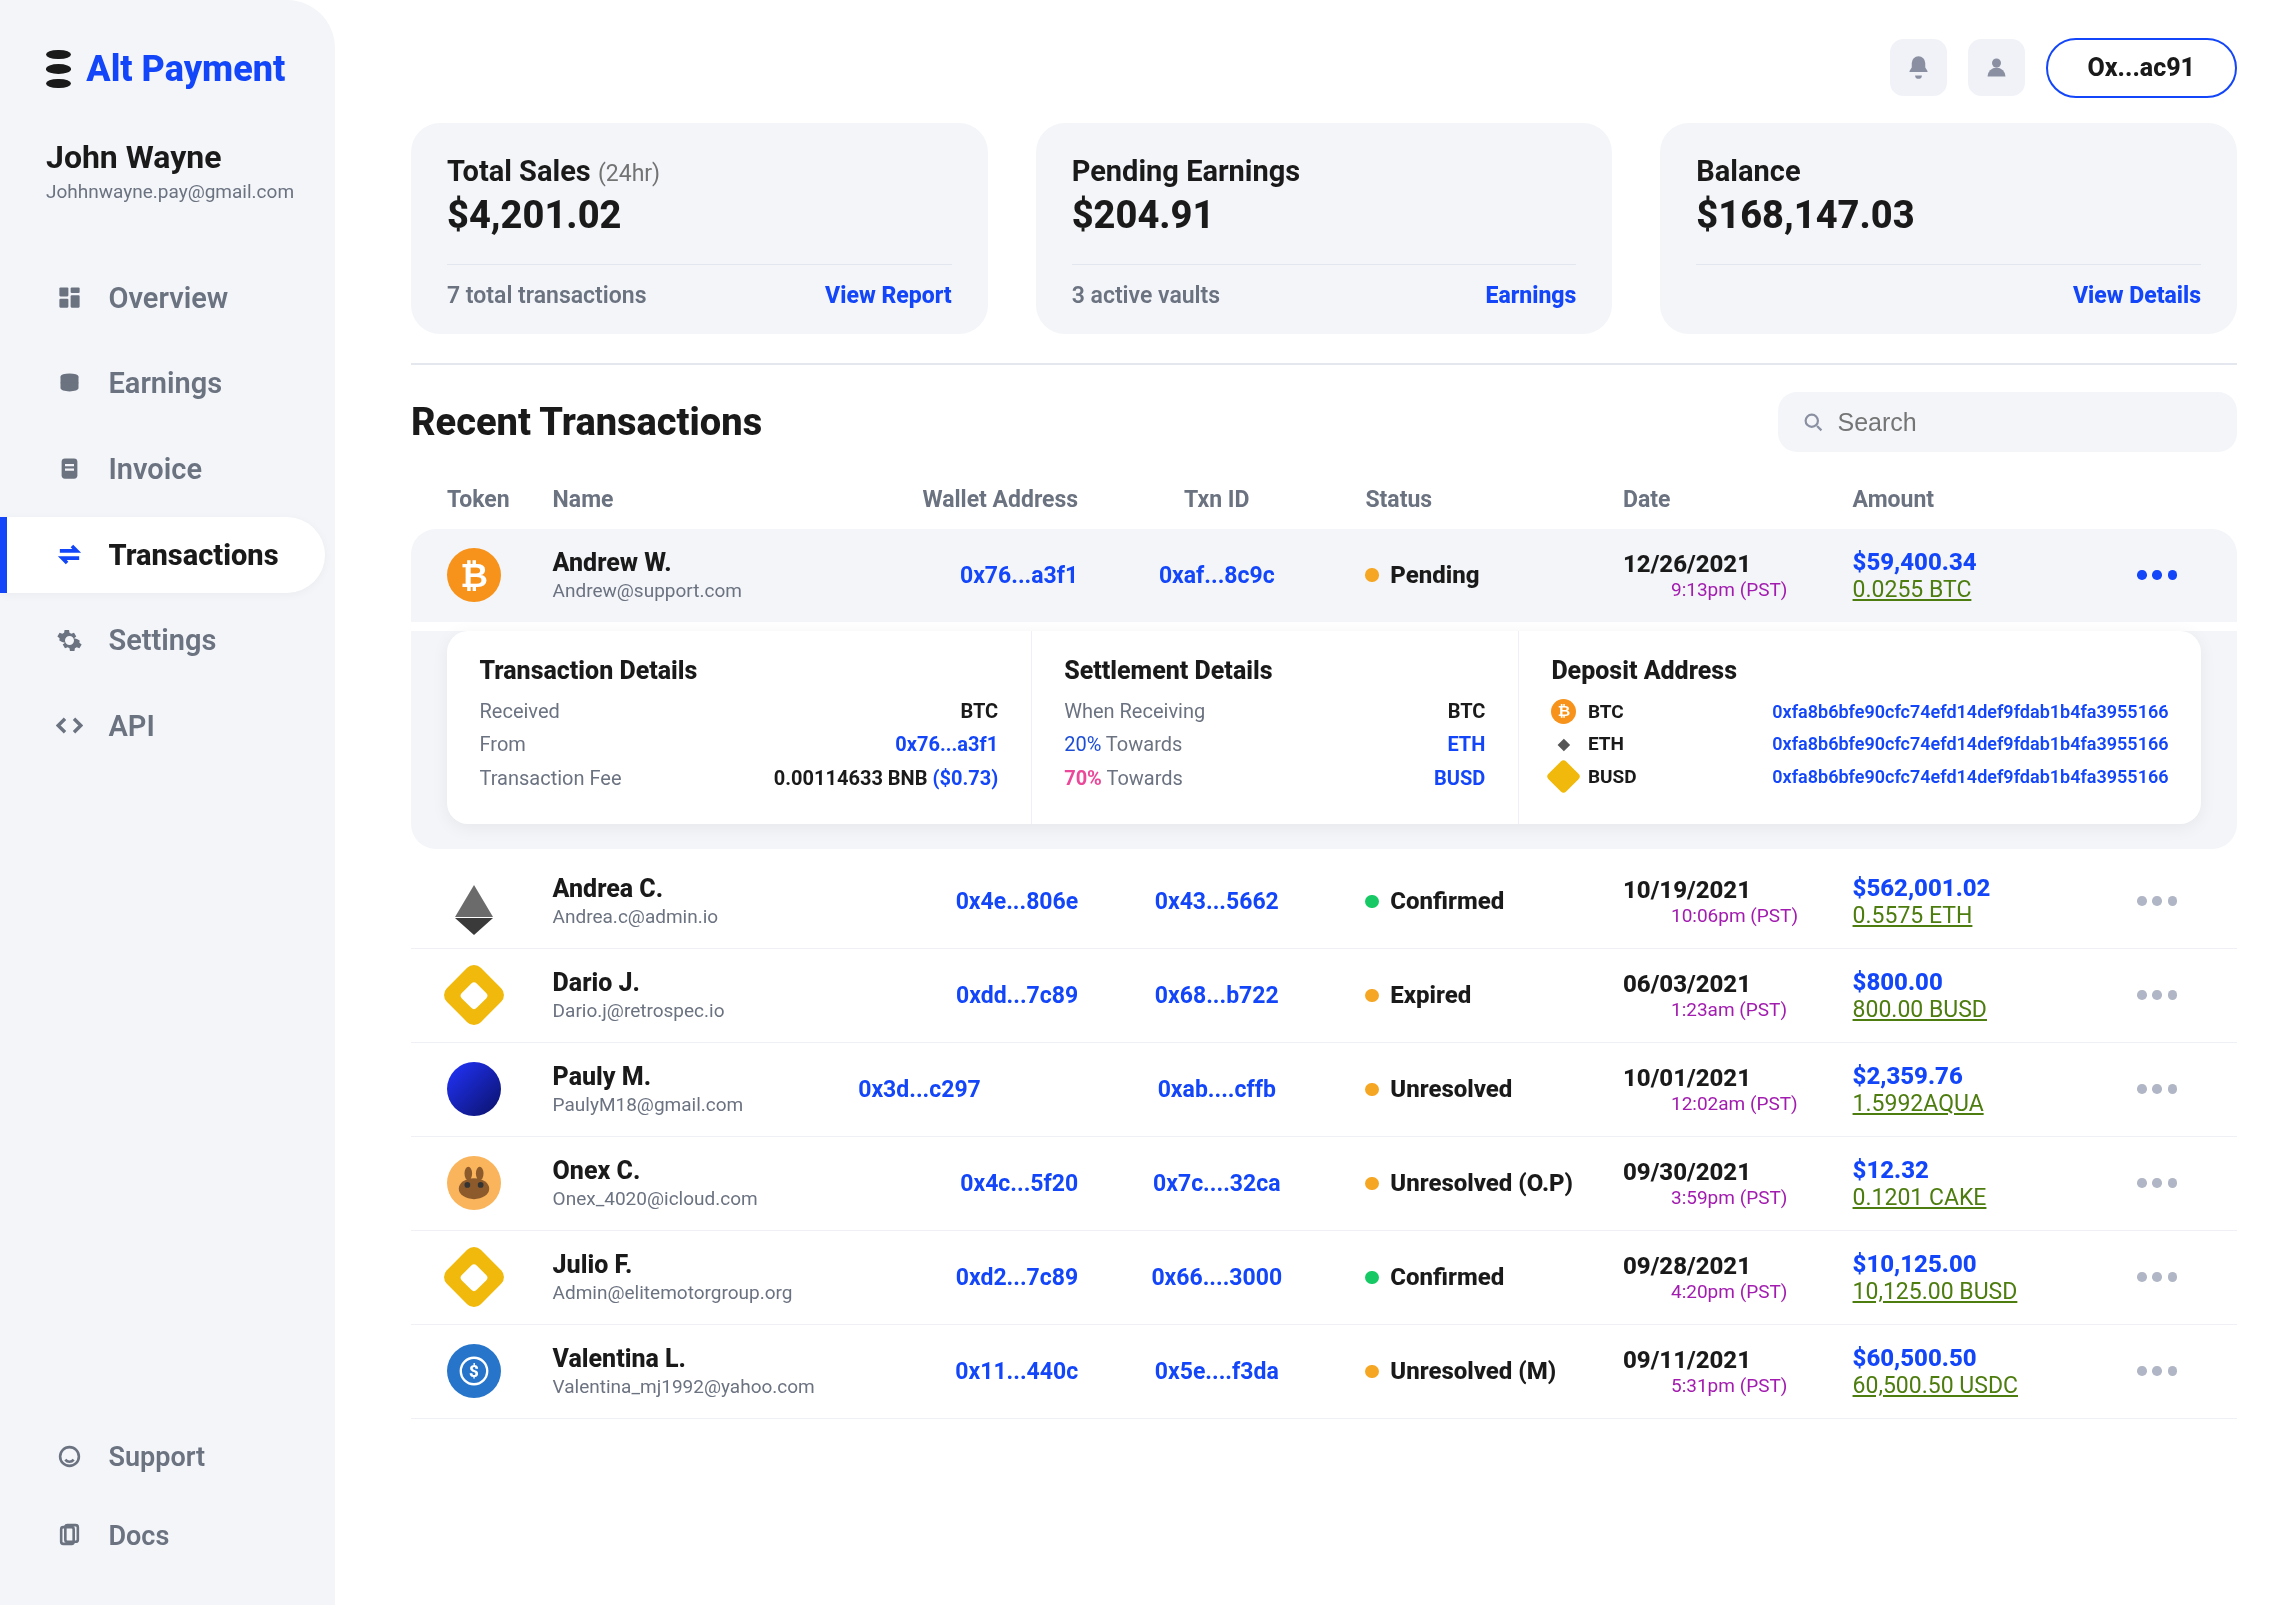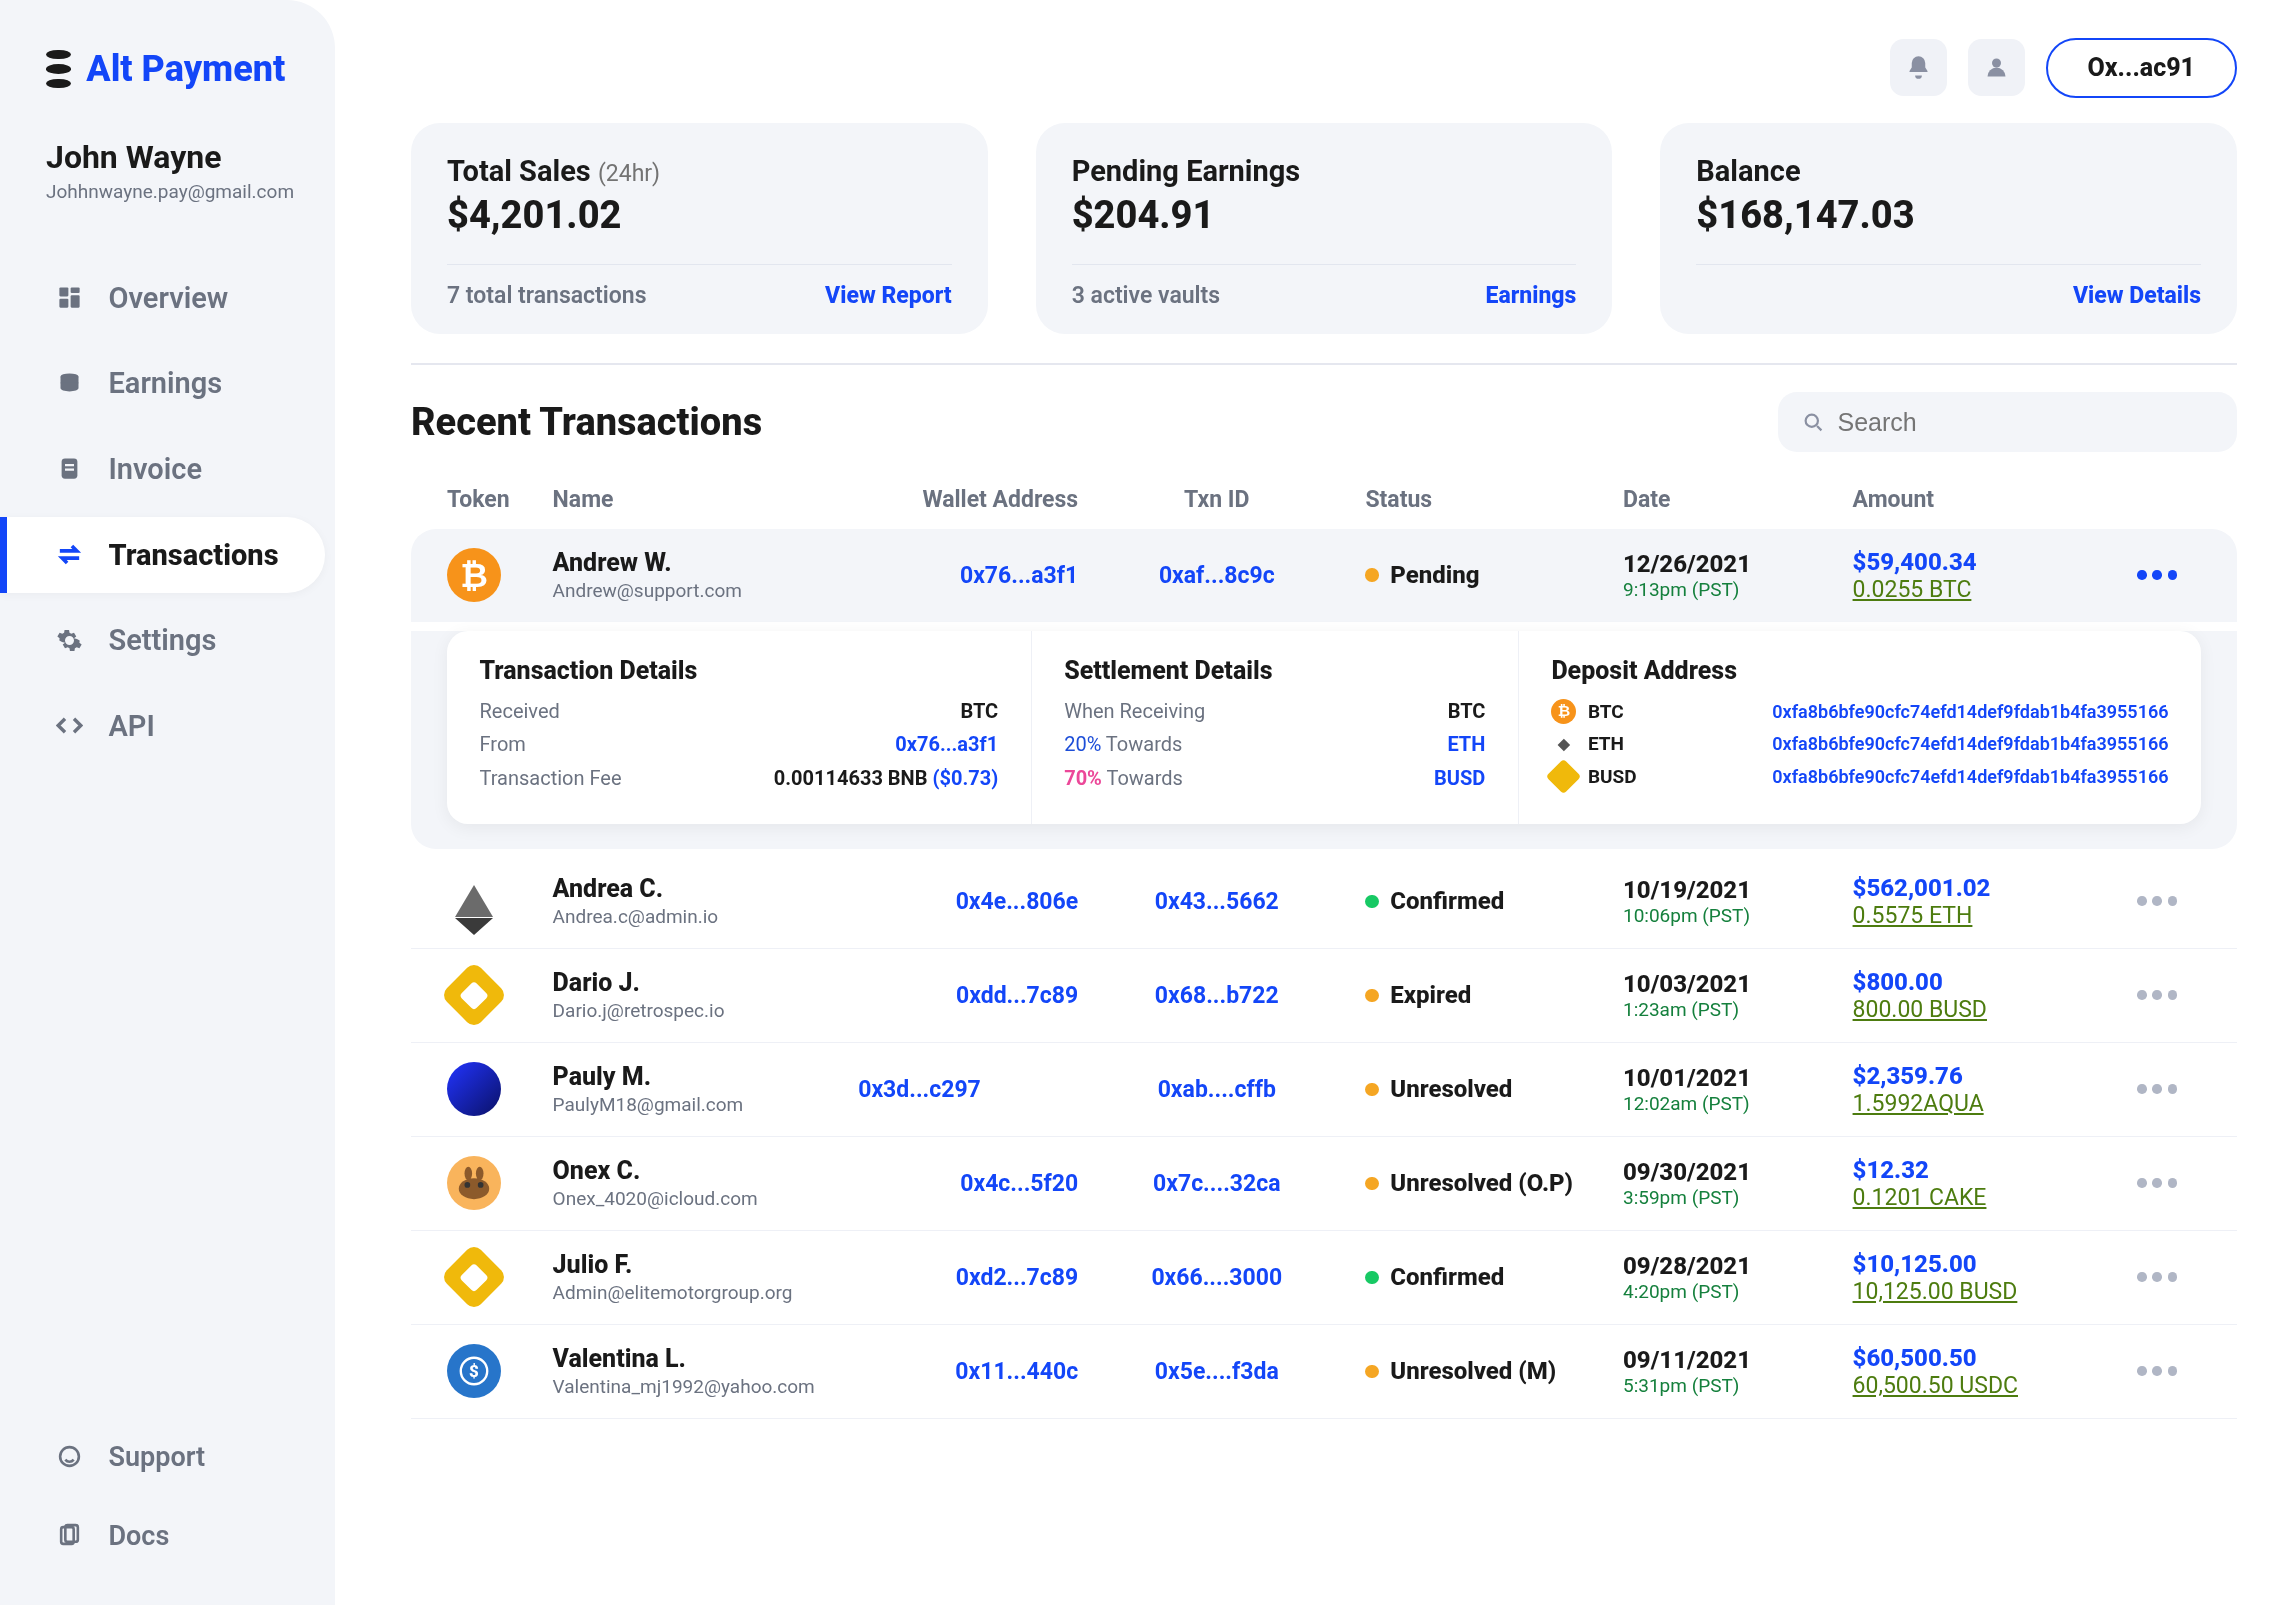--- a/index.html
+++ b/index.html
@@ -175,21 +175,21 @@
 
 .name-col .name { font-weight: 800; font-size: 25px; }
 .name-col .email { font-size: 19px; color: #6b7280; margin-top: 1.9px;}
 .addr { color: #1346f8; font-weight: 700; font-size: 23px; }
 .status { display: flex; align-items: center; gap: 11.5px; font-weight: 800; font-size: 24px; }
 .status .dot { width: 13.4px; height: 13.4px; border-radius: 50%; }
 .dot.y { background: #f5a623; }
 .dot.g { background: #17c964; }
 .dot.o { background: #f5a623; }
 .date-col .date { font-weight: 800; font-size: 24px; }
-.date-col .time { font-size: 19px; color: #15803d; }
+.date-col .time { font-size: 19px; color: #a21caf; margin-left: 48px; }
 .amt-col .amt { color: #1346f8; font-weight: 800; font-size: 24px;}
 .amt-col .sub { font-size: 23px; color: #4d7c0f; text-decoration: underline; }
 .more { display: flex; gap: 5.7px; cursor:pointer; justify-content:flex-end; }
 .more span { width: 9.6px; height: 9.6px; border-radius: 50%; background: #b0b6c5; }
 .more.active span { background: #1346f8; }
 
 
 .details-panel {
   background: #fff;
   border-radius: 21px;
@@ -528,21 +528,21 @@
         <div class="name">Dario J.</div>
         <div class="email">Dario.j@retrospec.io</div>
       </div>
       <div class="addr" style="text-align:right;padding-right:19px;">0xdd...7c89</div>
       <div class="addr" style="text-align:center;">0x68...b722</div>
       <div class="status" style="padding-left:29px;">
         <span class="dot o"></span>
         <span>Expired</span>
       </div>
       <div class="date-col">
-        <div class="date">10/03/2021</div>
+        <div class="date">06/03/2021</div>
         <div class="time">1:23am (PST)</div>
       </div>
       <div class="amt-col">
         <div class="amt">$800.00</div>
         <div class="sub">800.00 BUSD</div>
       </div>
       <div class="more">
               <span></span>
               <span></span>
               <span></span>

